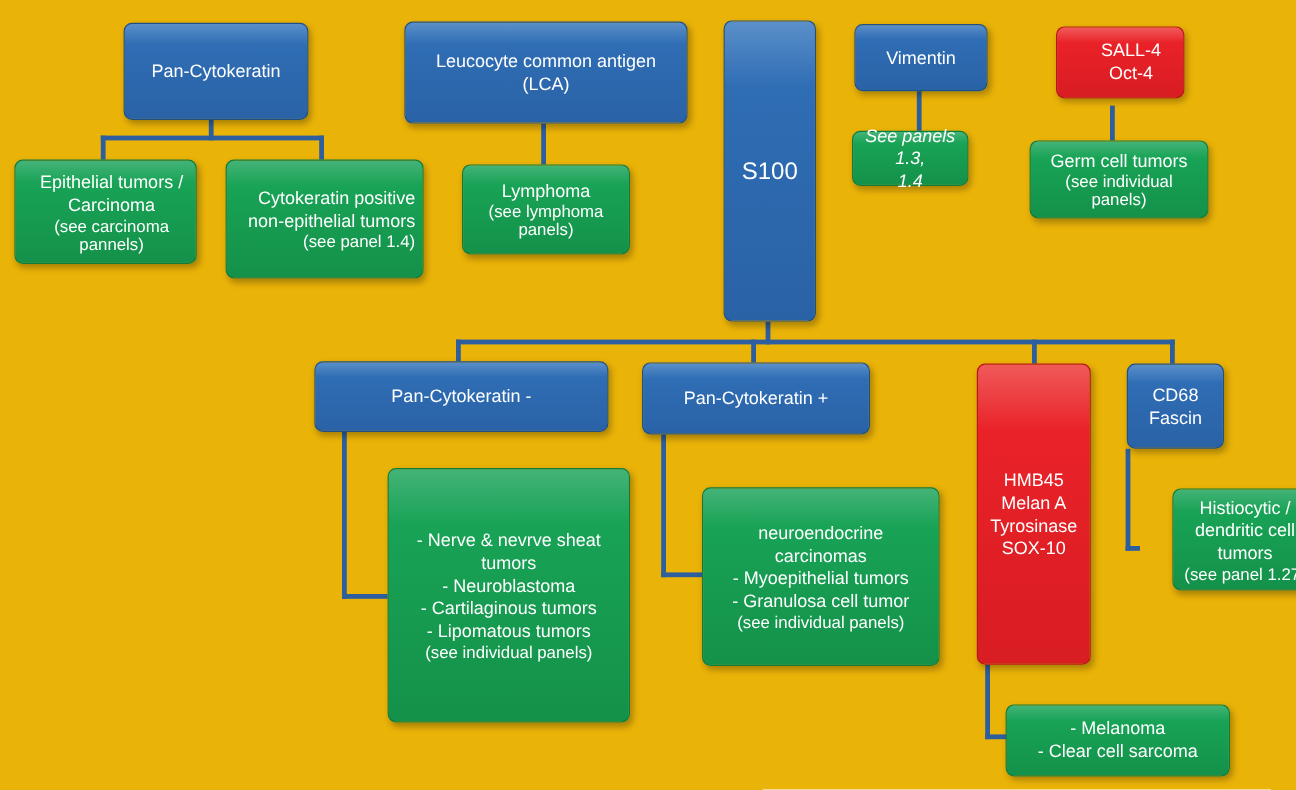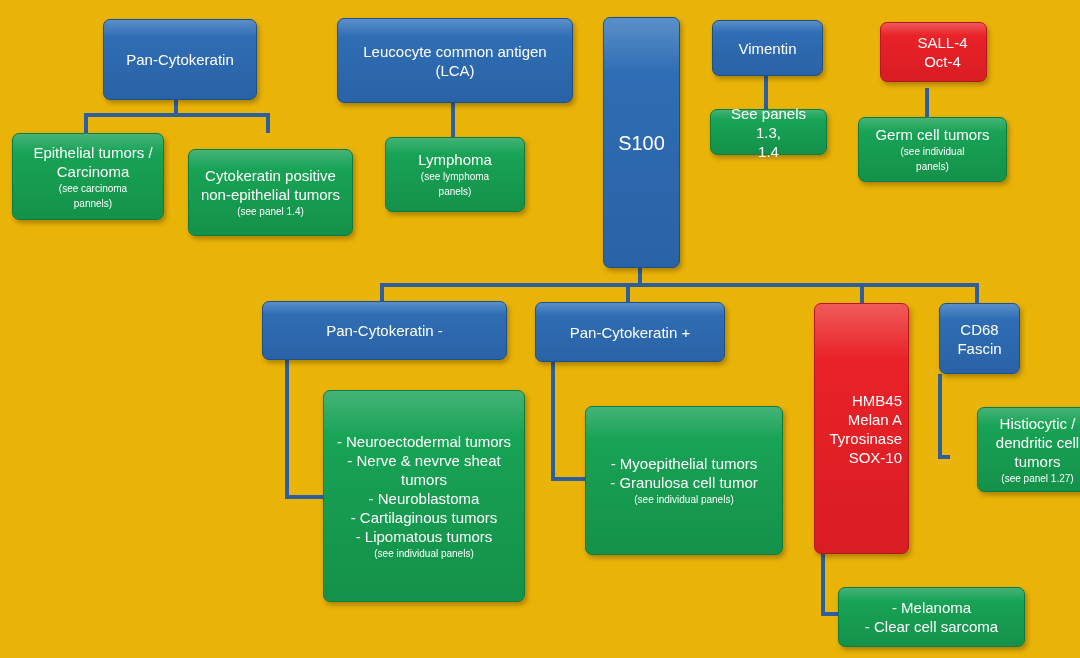--- a/index.html
+++ b/index.html
@@ -10,21 +10,21 @@
   .box {
     position:absolute; border-radius:7px; color:#ffffff;
     display:flex; flex-direction:column; align-items:center; justify-content:center;
     text-align:center; box-sizing:border-box; padding:4px 6px;
     box-shadow:2px 3px 5px rgba(0,0,0,0.28);
   }
   .blue  { background:linear-gradient(180deg,#5a8fc9 0%,#2f6db4 22%,#2a62a6 100%); border:1px solid #1d4f88; }
   .green { background:linear-gradient(180deg,#44b377 0%,#18a356 22%,#14914a 100%); border:1px solid #0e7b3f; }
   .red   { background:linear-gradient(180deg,#f05a5a 0%,#e92228 22%,#d81d23 100%); border:1px solid #b5151b; }
   .main  { font-size:15px; line-height:19px; }
-  .sub   { font-size:10px; line-height:15px; }
+  .sub   { font-size:14px; line-height:15px; }
   .big   { font-size:20px; line-height:20px; }
   .conn  { position:absolute; background:#2d5f9e; }
 </style>
 </head>
 <body>
 
 <div id="canvas">
 
   <div class="conn" style="left:174px;top:100px;width:4px;height:17px;"></div>
   <div class="conn" style="left:84px;top:113px;width:186px;height:4px;"></div>
@@ -70,74 +70,74 @@
     <div class="main">Oct-4</div>
   </div>
 
   <div class="box green" style="left:12px;top:133px;width:152px;height:87px;padding-left:16px;">
     <div class="main">Epithelial tumors /</div>
     <div class="main">Carcinoma</div>
     <div class="sub">(see carcinoma</div>
     <div class="sub">pannels)</div>
   </div>
 
-  <div class="box green" style="left:188px;top:149px;width:165px;height:87px;">
+  <div class="box green" style="left:188px;top:133px;width:165px;height:99px;align-items:flex-end;">
     <div class="main">Cytokeratin positive</div>
     <div class="main">non-epithelial tumors</div>
     <div class="sub">(see panel 1.4)</div>
   </div>
 
   <div class="box green" style="left:385px;top:137px;width:140px;height:75px;">
     <div class="main">Lymphoma</div>
     <div class="sub">(see lymphoma</div>
     <div class="sub">panels)</div>
   </div>
 
-  <div class="box green" style="left:710px;top:109px;width:117px;height:46px;">
+  <div class="box green" style="left:710px;top:109px;width:97px;height:46px;font-style:italic;">
     <div class="main">See panels 1.3,</div>
     <div class="main">1.4</div>
   </div>
 
   <div class="box green" style="left:858px;top:117px;width:149px;height:65px;">
     <div class="main">Germ cell tumors</div>
     <div class="sub">(see individual</div>
     <div class="sub">panels)</div>
   </div>
 
   <div class="box blue" style="left:535px;top:302px;width:190px;height:60px;">
     <div class="main">Pan-Cytokeratin +</div>
   </div>
 
   <div class="box blue" style="left:262px;top:301px;width:245px;height:59px;">
     <div class="main">Pan-Cytokeratin -</div>
   </div>
 
-  <div class="box red" style="left:814px;top:303px;width:95px;height:251px;align-items:flex-end;">
+  <div class="box red" style="left:814px;top:303px;width:95px;height:251px;">
     <div class="main">HMB45</div>
     <div class="main">Melan A</div>
     <div class="main">Tyrosinase</div>
     <div class="main">SOX-10</div>
   </div>
 
   <div class="box blue" style="left:939px;top:303px;width:81px;height:71px;">
     <div class="main">CD68</div>
     <div class="main">Fascin</div>
   </div>
 
   <div class="box green" style="left:323px;top:390px;width:202px;height:212px;">
-    <div class="main">- Neuroectodermal tumors</div>
     <div class="main">- Nerve &amp; nevrve sheat</div>
     <div class="main">tumors</div>
     <div class="main">- Neuroblastoma</div>
     <div class="main">- Cartilaginous tumors</div>
     <div class="main">- Lipomatous tumors</div>
     <div class="sub">(see individual panels)</div>
   </div>
 
   <div class="box green" style="left:585px;top:406px;width:198px;height:149px;">
+    <div class="main">neuroendocrine carcinomas</div>
     <div class="main">- Myoepithelial tumors</div>
     <div class="main">- Granulosa cell tumor</div>
     <div class="sub">(see individual panels)</div>
   </div>
 
   <div class="box green" style="left:949px;top:407px;width:121px;height:85px;margin-left:28px;">
     <div class="main">Histiocytic /</div>
     <div class="main">dendritic cell</div>
     <div class="main">tumors</div>
     <div class="sub">(see panel 1.27)</div>

